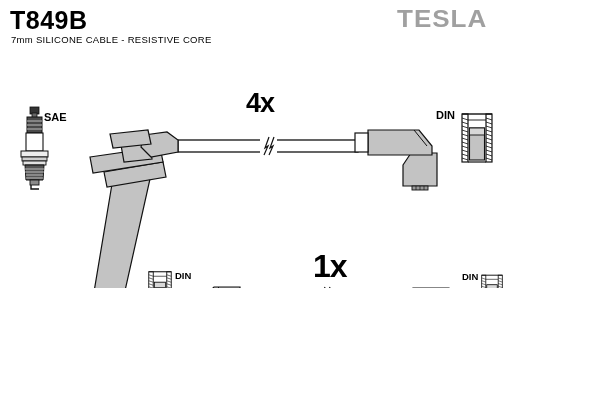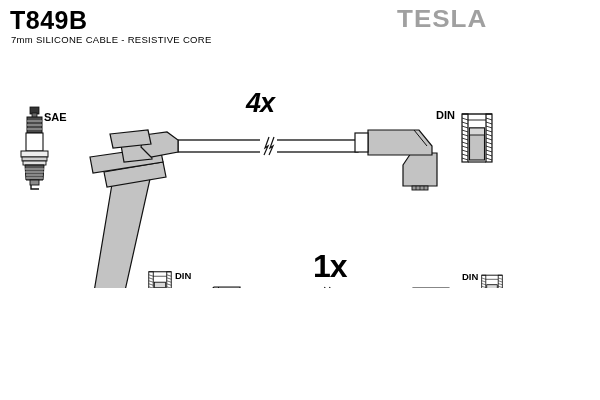--- a/index.html
+++ b/index.html
@@ -2,21 +2,21 @@
 <html><head>
 <meta charset="utf-8">
 <style>
   html,body{margin:0;padding:0;}
   body{font-family:"Liberation Sans", sans-serif; background:#ffffff;}
   .stage{position:relative;width:600px;height:288px;background:#ffffff;overflow:hidden;}
   .abs{position:absolute;white-space:nowrap;}
   .part-number{left:10px;top:6px;font-size:25px;font-weight:700;color:#000;letter-spacing:0.5px;}
   .description{left:11px;top:34px;font-size:9.5px;color:#000;letter-spacing:0.3px;}
   .brand{left:397px;top:5px;font-size:26px;font-weight:800;color:#a0a0a0;letter-spacing:1px;transform:scaleY(0.92);transform-origin:top left;}
-  .qty-top{left:246px;top:88px;font-size:27px;font-weight:600;color:#000;letter-spacing:-1px;font-style:italic;}
+  .qty-top{left:246px;top:88px;font-size:27px;font-weight:600;color:#000;letter-spacing:-1px;}
   .qty-bottom{left:313px;top:248px;font-size:32px;font-weight:600;color:#000;letter-spacing:-1px;}
   .lbl{font-weight:700;color:#000;}
   .lbl-sae{left:44px;top:111px;font-size:11px;}
   .lbl-din-top{left:436px;top:109px;font-size:11px;}
   .lbl-din-bl{left:175px;top:270px;font-size:9.5px;}
   .lbl-din-br{left:462px;top:271px;font-size:9.5px;}
   svg.diagram{position:absolute;left:0;top:0;}
 </style>
 </head>
 <body>

